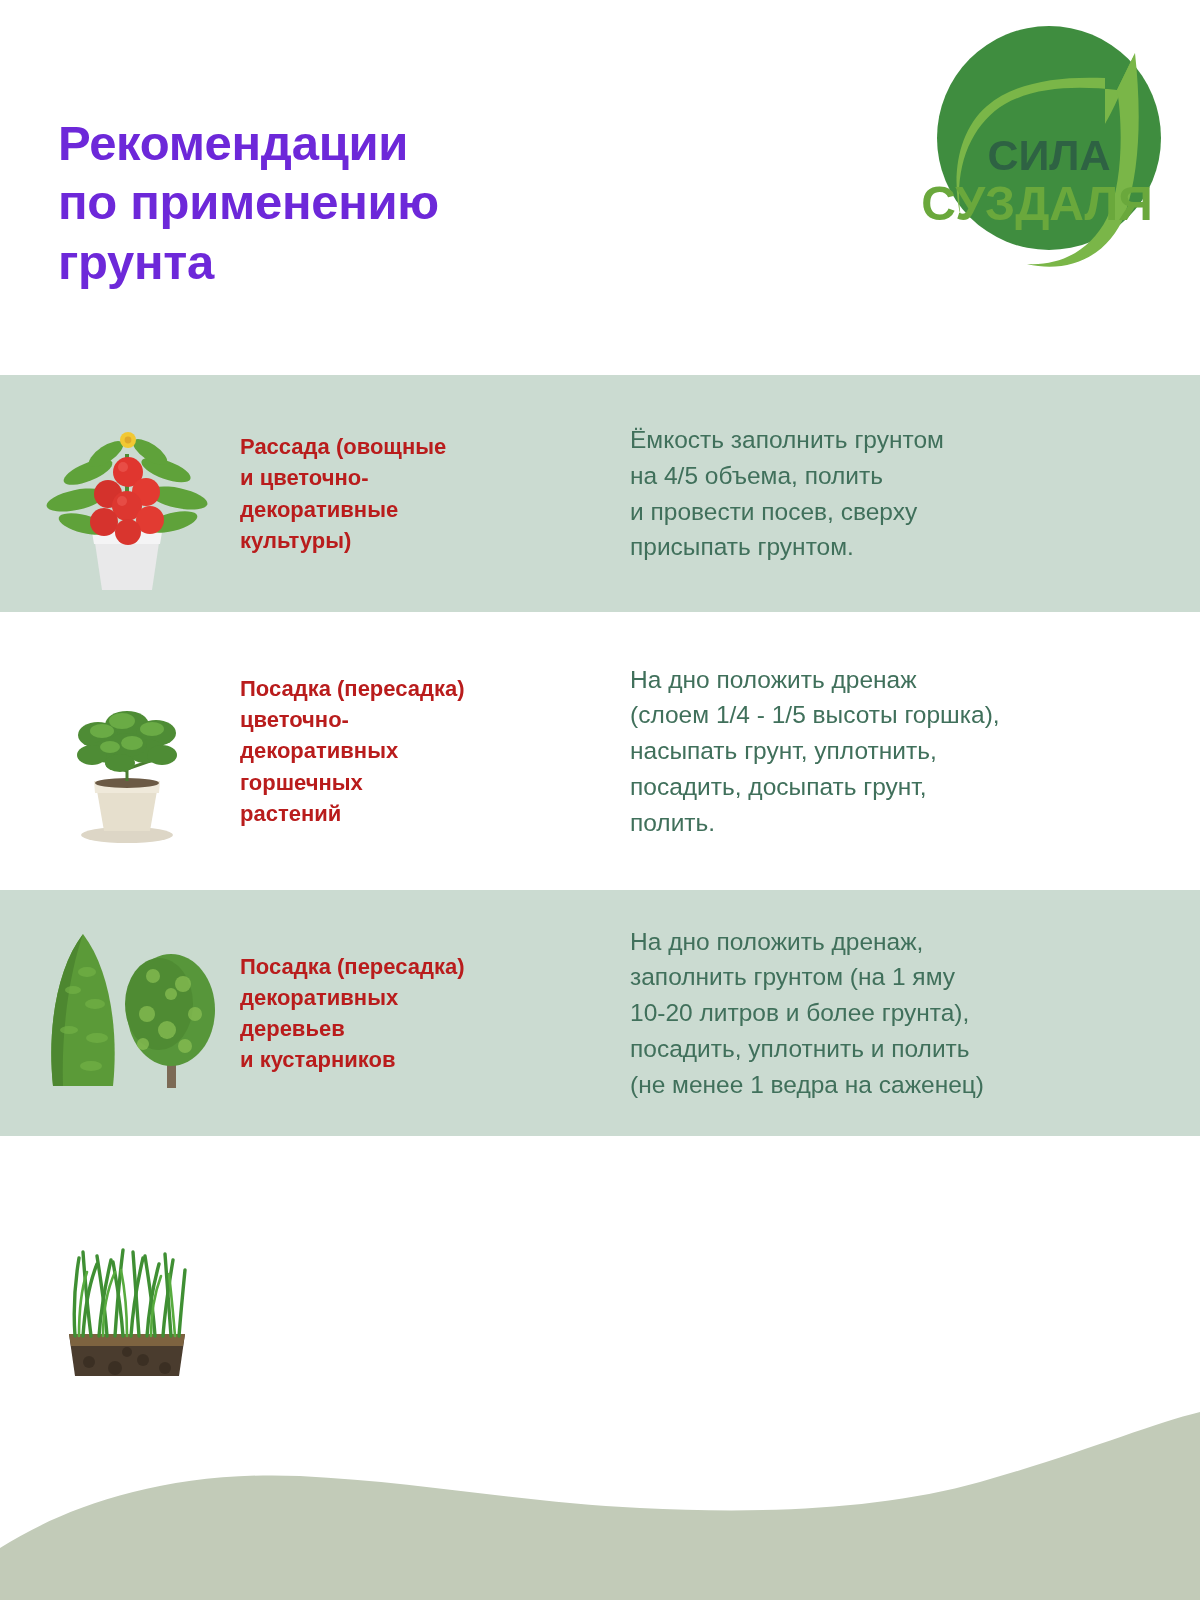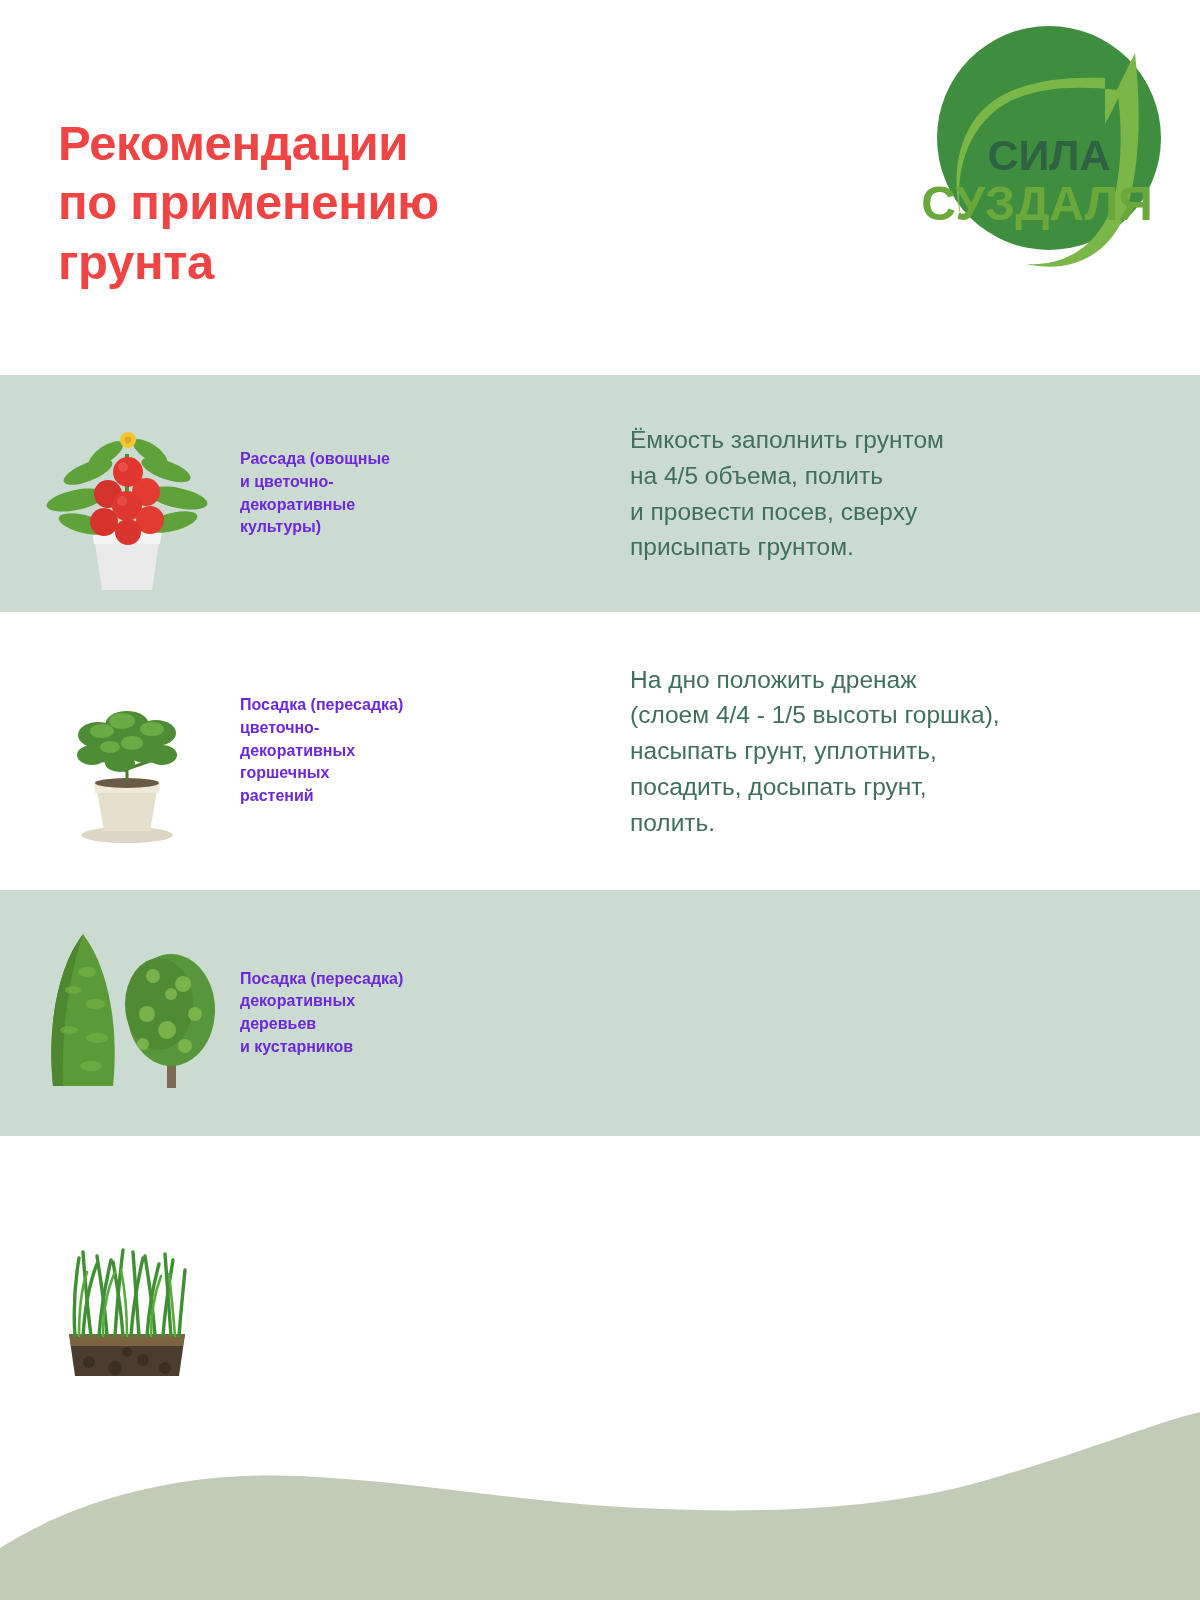--- a/index.html
+++ b/index.html
@@ -27,21 +27,21 @@
     height: 375px;
   }
   .page-title {
     position: absolute;
     left: 58px;
     top: 78px;
     width: 620px;
     font-size: 49px;
     line-height: 1.21;
     font-weight: 700;
-    color: #ef4444;
+    color: #6d28d9;
     letter-spacing: -0.3px;
     white-space: pre-line;
     margin-top: 36px;
   }
 
   
   .logo {
     position: absolute;
     right: 23px;
     top: 18px;
@@ -73,24 +73,24 @@
     display: flex;
     align-items: center;
     justify-content: center;
     padding-left: 14px;
     box-sizing: border-box;
   }
   .row-title {
     flex: 0 0 390px;
     box-sizing: border-box;
     padding-right: 18px;
-    font-size: 16px;
+    font-size: 22px;
     line-height: 1.42;
     font-weight: 700;
-    color: #6d28d9;
+    color: #b91c1c;
     white-space: pre-line;
   }
   .row-desc {
     flex: 1 1 auto;
     box-sizing: border-box;
     padding-right: 22px;
     font-size: 24.5px;
     line-height: 1.46;
     font-weight: 400;
     color: #40705b;
@@ -251,21 +251,21 @@
             <ellipse cx="78" cy="96" rx="10" ry="6"></ellipse>
           </g>
         </svg>
       </div>
       <div class="row-title">Посадка (пересадка)
 цветочно-
 декоративных
 горшечных
 растений</div>
       <div class="row-desc">На дно положить дренаж
-(слоем 4/4 - 1/5 высоты горшка),
+(слоем 1/4 - 1/5 высоты горшка),
 насыпать грунт, уплотнить,
 посадить, досыпать грунт,
 полить.</div>
     </div>
 
     <div class="row shaded r3">
       <div class="row-img">
         <svg class="art" width="200" height="190" viewBox="0 0 200 190">
 
           <path d="M56 16
@@ -297,20 +297,25 @@
             <circle cx="158" cy="128" r="7"></circle>
             <circle cx="116" cy="126" r="6"></circle>
             <circle cx="144" cy="76" r="6"></circle>
           </g>
         </svg>
       </div>
       <div class="row-title">Посадка (пересадка)
 декоративных
 деревьев
 и кустарников</div>
+      <div class="row-desc">На дно положить дренаж,
+заполнить грунтом (на 1 яму
+10-20 литров и более грунта),
+посадить, уплотнить и полить
+(не менее 1 ведра на саженец)</div>
     </div>
 
     <div class="row plain r4">
       <div class="row-img">
         <svg class="art" width="200" height="200" viewBox="0 0 200 200">
 
           <path d="M42 148 L158 148 L152 190 L48 190 Z" fill="#4a3c2e"></path>
           <path d="M42 148 L158 148 L156 160 L44 160 Z" fill="#7d6340"></path>
           <g fill="#2f251b" opacity=".55">
             <circle cx="62" cy="176" r="6"></circle>

